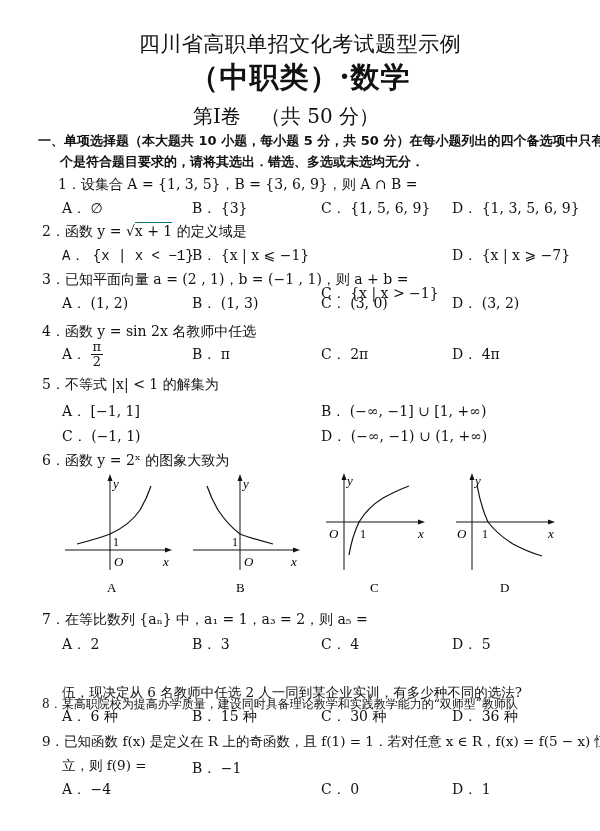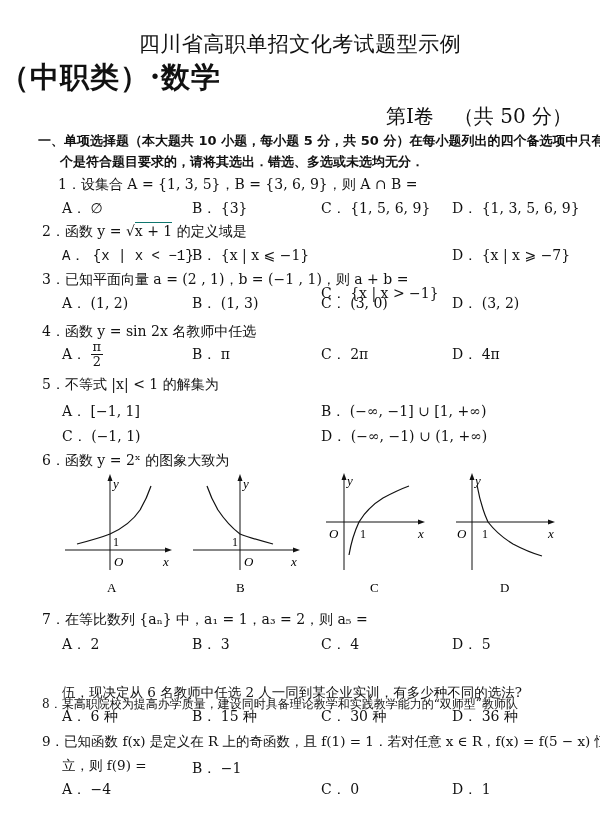--- a/index.html
+++ b/index.html
@@ -1,21 +1,21 @@
 <!DOCTYPE html>
 <html><head>
 <meta charset="utf-8">
 <style>
   html, body { margin:0; padding:0; background:#ffffff; }
   body { width:600px; height:831px; position:relative; overflow:hidden;
          font-family:"DejaVu Serif","Liberation Serif",serif; color:#111; }
   .abs { position:absolute; white-space:nowrap; }
   .t1 { left:0; width:600px; text-align:center; top:30px; font-size:21px; letter-spacing:0.5px; }
-  .t2 { left:0; width:600px; text-align:left; top:58px; font-size:29px; font-weight:bold; letter-spacing:1px; }
-  .t3 { left:0; width:572px; text-align:right; top:103px; font-size:20px; }
+  .t2 { left:0; width:600px; text-align:center; top:58px; font-size:29px; font-weight:bold; letter-spacing:1px; }
+  .t3 { left:0; width:572px; text-align:center; top:103px; font-size:20px; }
   .sec { font-family:"DejaVu Sans","Liberation Sans",sans-serif; font-size:13px; font-weight:bold; }
   .q { font-size:14px; }
   .opt { font-size:14px; }
   .frac { display:inline-block; vertical-align:middle; text-align:center; line-height:14px; font-size:13px; }
   .frac span { display:block; }
   .frac .num { border-bottom:1px solid #111; padding:0 2px; }
   svg text { font-family:"Liberation Serif","DejaVu Serif",serif; }
 </style>
 </head>
 <body>

